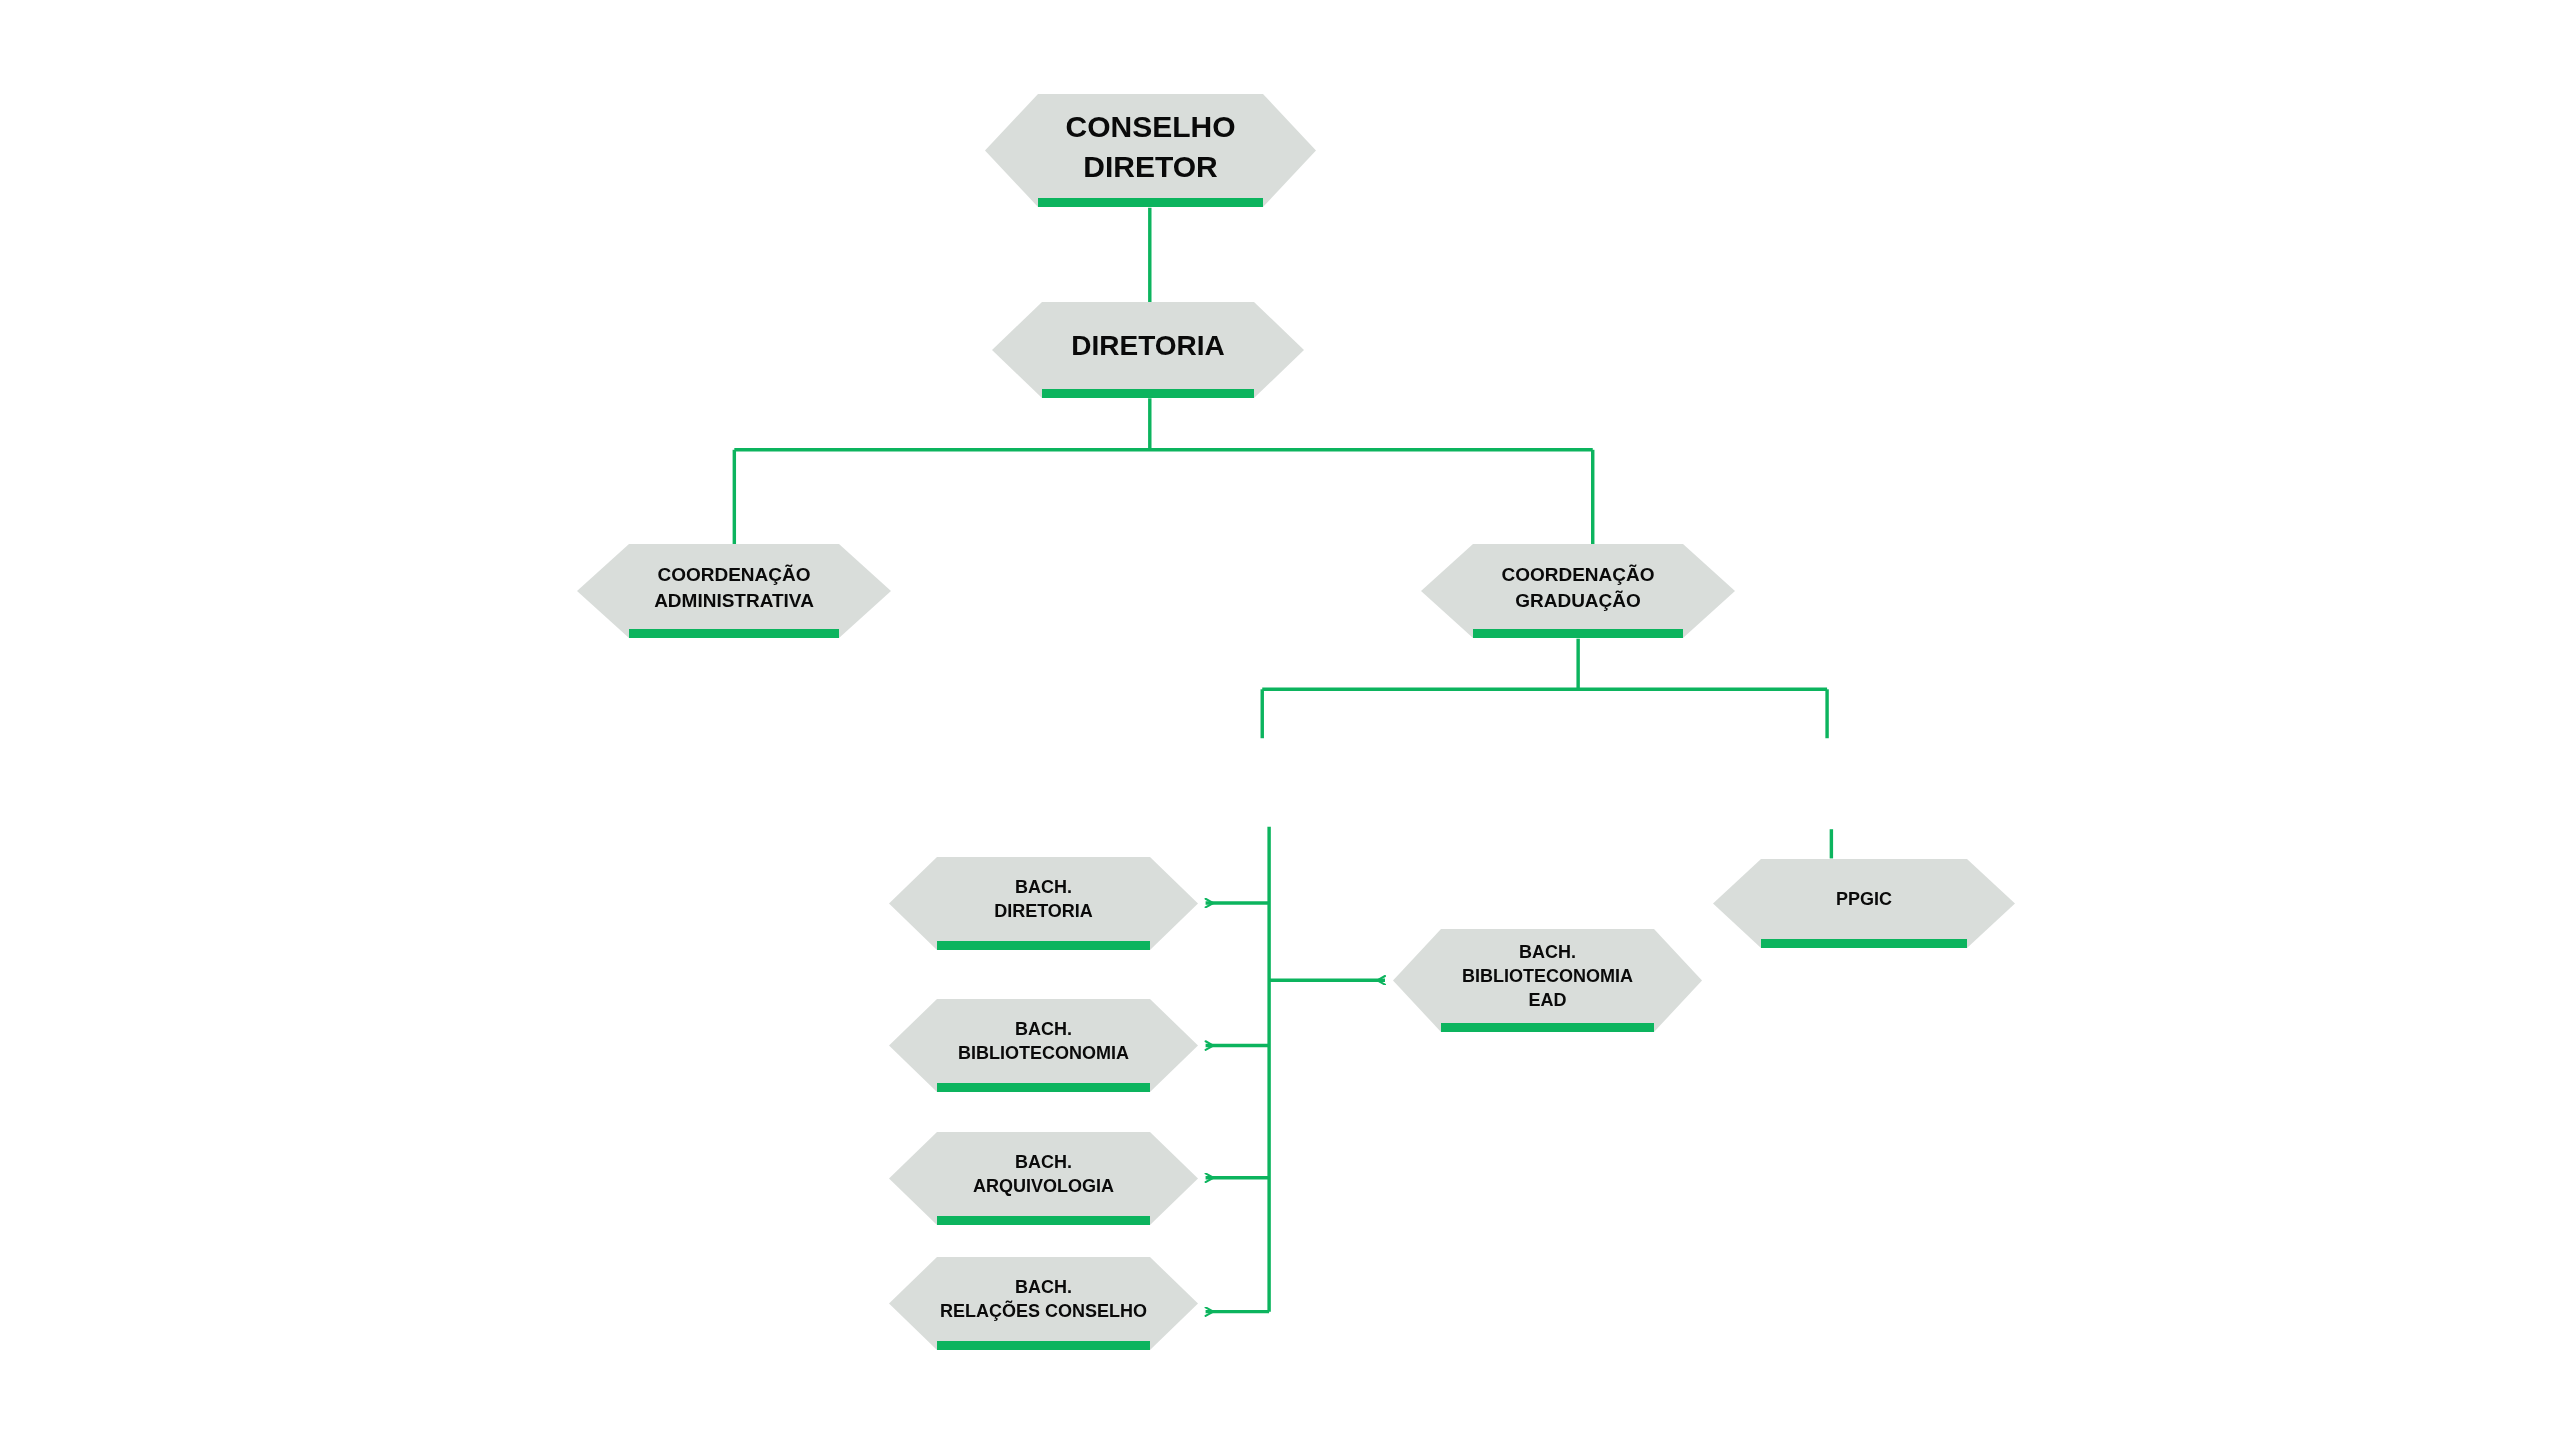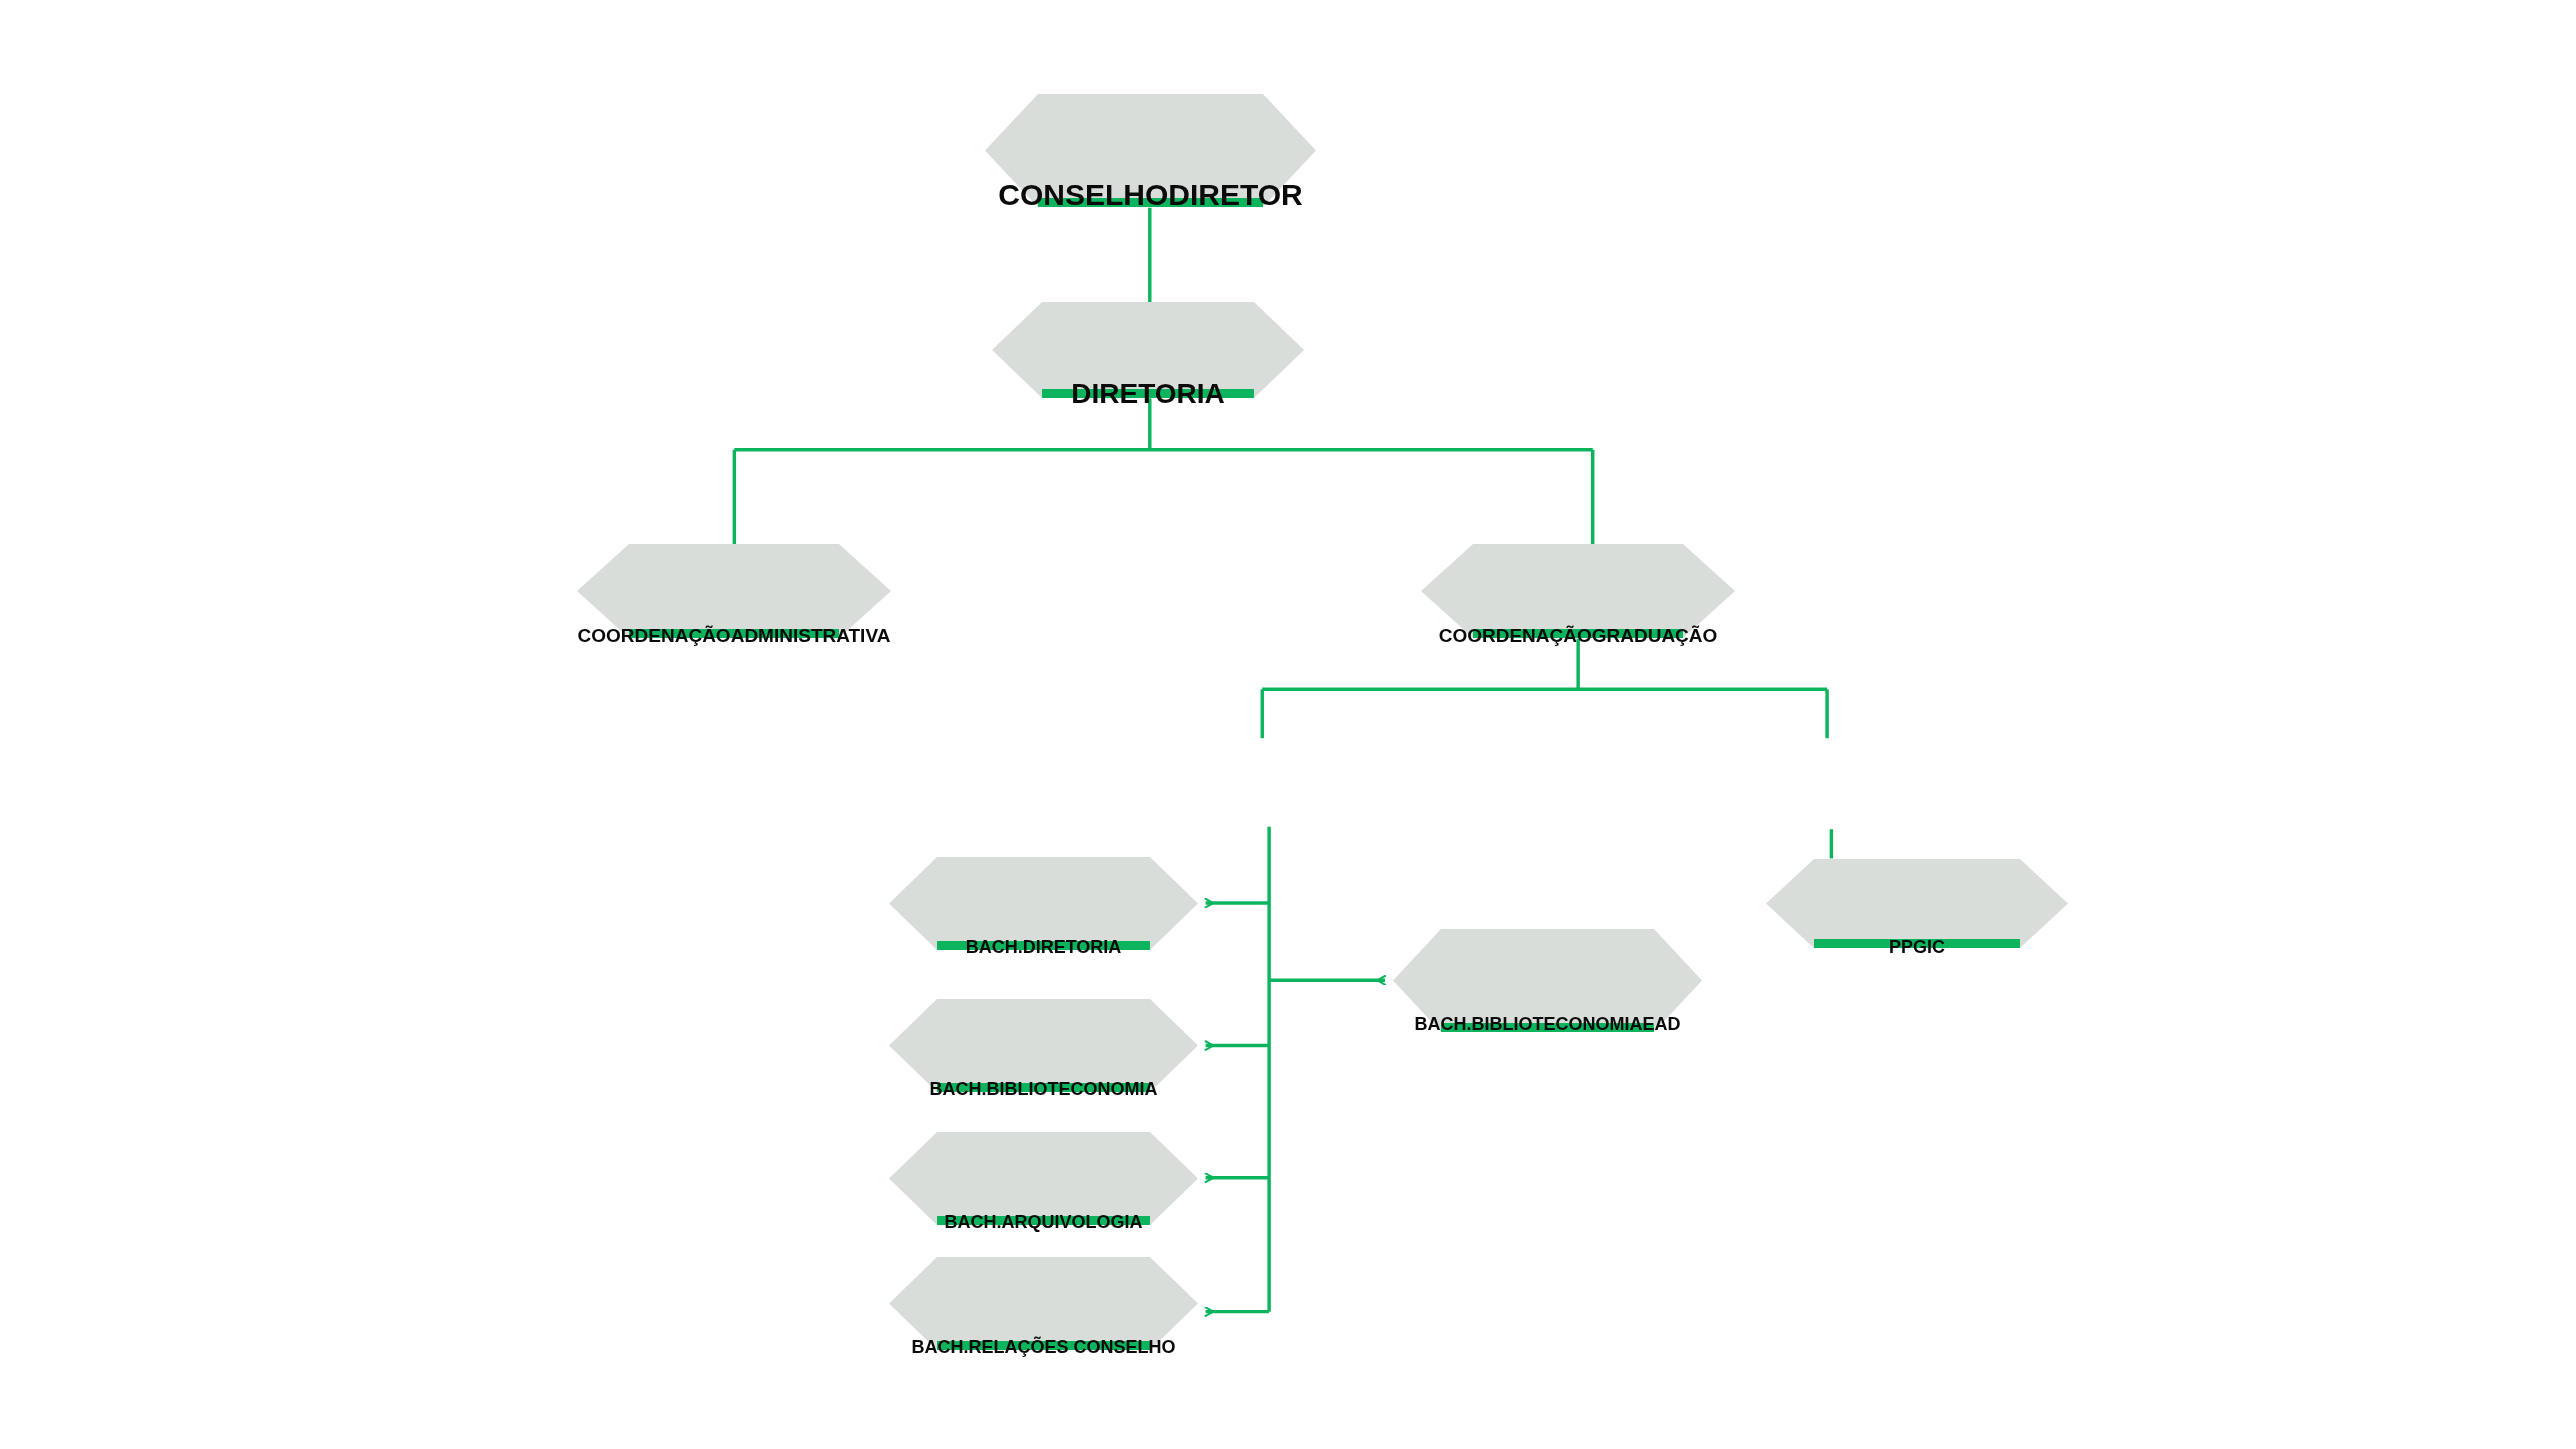--- a/index.html
+++ b/index.html
@@ -48,31 +48,30 @@
     height: 9.4px;
     background: #0cb45e;
   }
   .label {
     position: absolute;
     left: 0;
     top: 0;
     width: 100%;
     height: 100%;
     display: flex;
-    flex-direction: row;
+    flex-direction: column;
     align-items: center;
     justify-content: center;
     text-align: center;
     color: #0a0a0a;
     font-weight: bold;
     line-height: 1.32;
     padding-bottom: 6.9px;
     box-sizing: border-box;
     white-space: pre;
-    margin-top: 48px;
   }
   .label .line { display: block; }
   .t-xl { font-size: 30px; }
   .t-lg { font-size: 28px; }
   .t-md { font-size: 19px; }
   .t-sm { font-size: 18px; }
 </style>
 </head>
 <body>
 
@@ -187,21 +186,21 @@
 
   <div class="node" style="left: 889px; top: 1257px; width: 309px; height: 93px; --cut: 48px;">
     <div class="hexbody" style="background: rgb(217, 221, 218);"></div>
     <div class="underbar" style="background: rgb(12, 180, 94);"></div>
     <div class="label t-sm" style="color: rgb(10, 10, 10);">
       <span class="line">BACH.</span>
       <span class="line">RELAÇÕES CONSELHO</span>
     </div>
   </div>
 
-  <div class="node" style="left: 1766px; top: 859px; width: 302px; height: 89px; --cut: 48px;">
+  <div class="node" style="left: 1713px; top: 859px; width: 302px; height: 89px; --cut: 48px;">
     <div class="hexbody" style="background: rgb(217, 221, 218);"></div>
     <div class="underbar" style="background: rgb(12, 180, 94);"></div>
     <div class="label t-sm" style="color: rgb(10, 10, 10);">
       <span class="line">PPGIC</span>
     </div>
   </div>
 
 </div>
 
 

